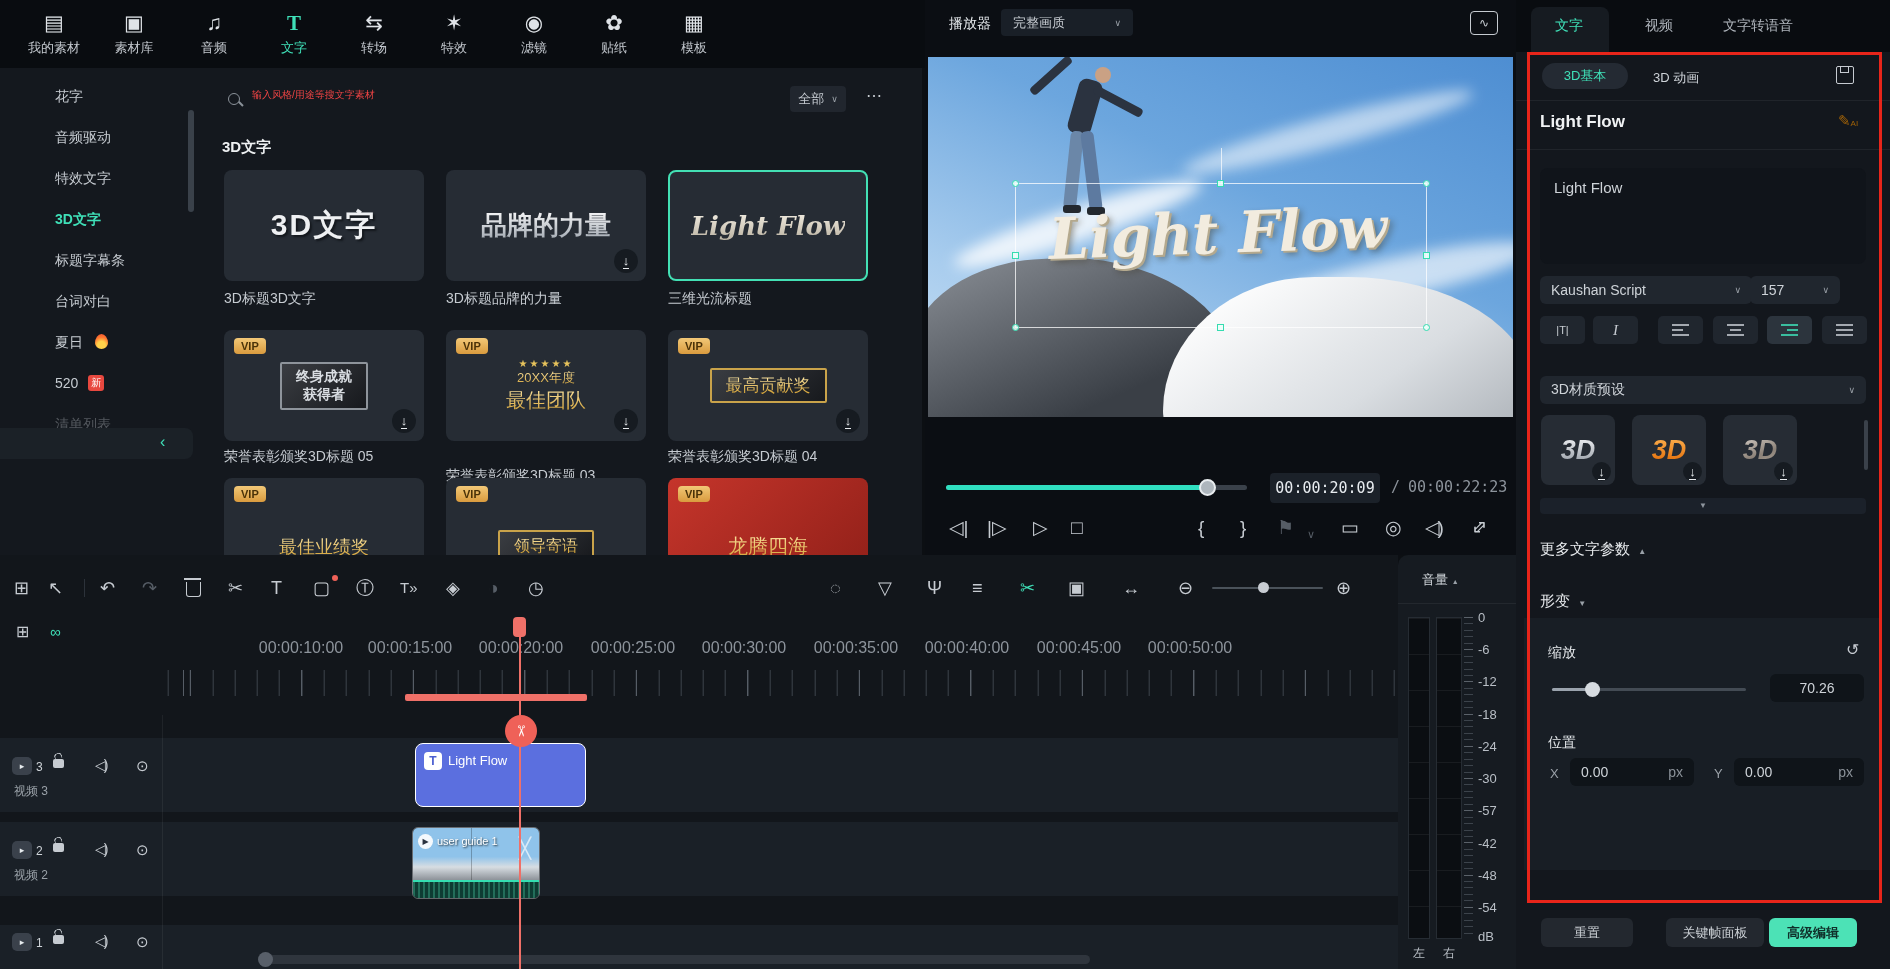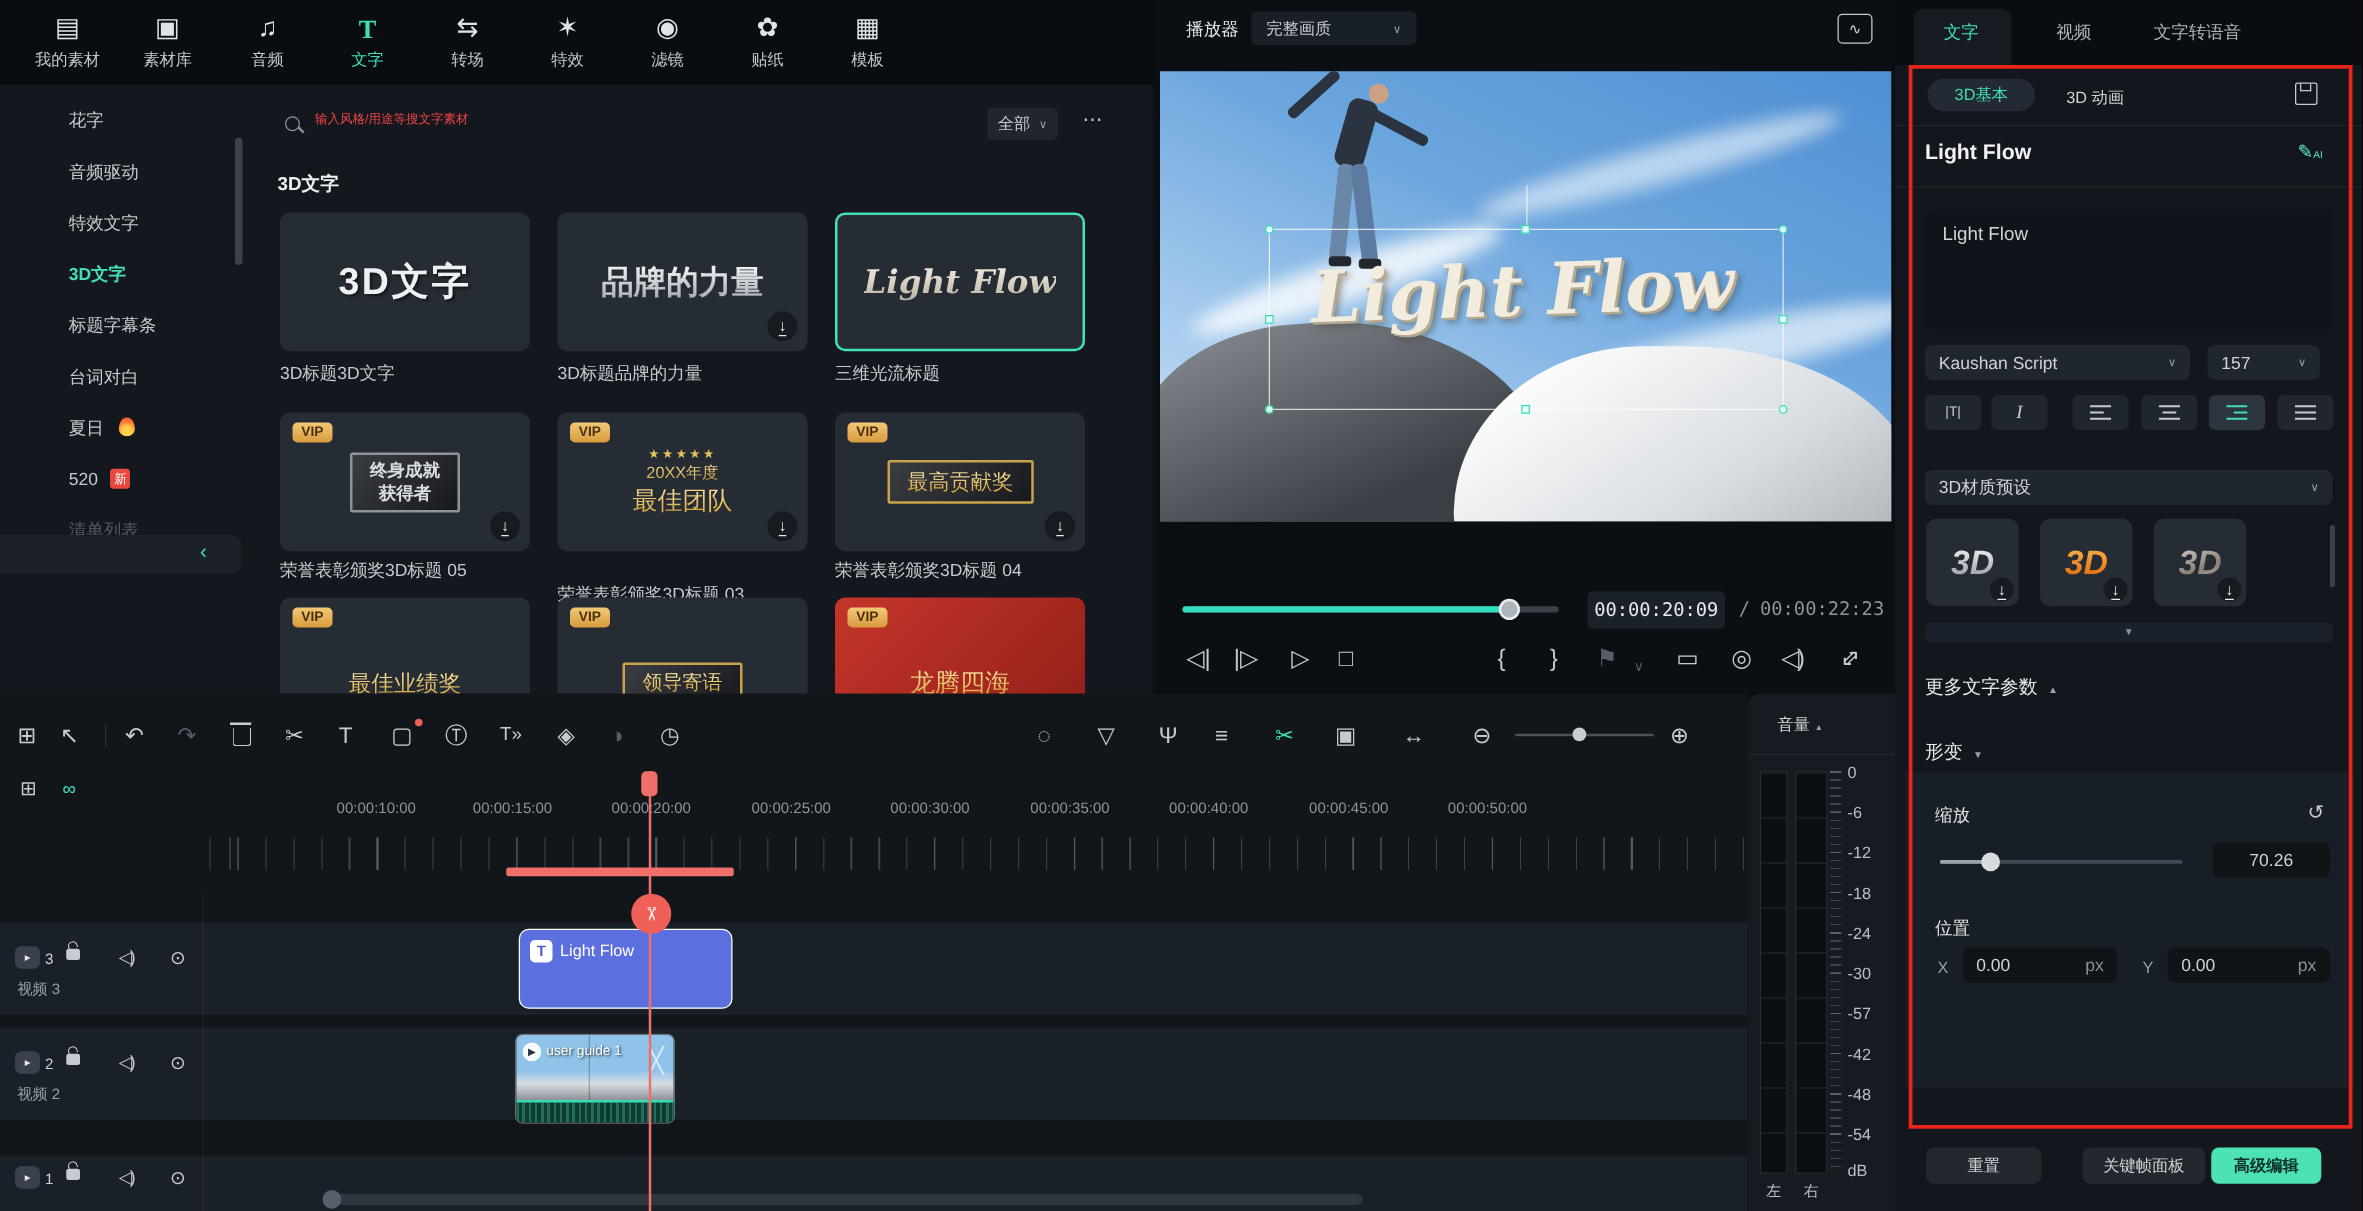--- a/index.html
+++ b/index.html
@@ -89,21 +89,21 @@
   .lane{position:absolute;left:0;width:1398px;background:#1a2027}
   .lockic{position:relative;display:inline-block;width:11px;height:9px;background:#c6cbd1;border-radius:2px;margin-top:7px}
   .lockic::before{content:"";position:absolute;left:1px;top:-6px;width:6px;height:5px;border:1.6px solid #c6cbd1;border-bottom:none;border-radius:4px 4px 0 0;transform:rotate(-18deg)}
   .clap{display:inline-flex;align-items:center;justify-content:center;width:20px;height:18px;background:#3a414b;border-radius:5px;color:#e8ecef;font-size:9px}
   .trkic{position:absolute;color:#c6cbd1;font-size:14px;cursor:pointer}
   .ruler-ticks{position:absolute;left:165px;top:115px;width:1233px;height:26px;
     background:
       repeating-linear-gradient(90deg,#565d66 0 1px,transparent 1px 111.5px),
       repeating-linear-gradient(90deg,#3c434b 0 1px,transparent 1px 22.3px);
     background-position:25px 0,2.7px 0}
-  .rlabel{position:absolute;top:84px;width:100px;text-align:center;font-size:12px;color:#8d949c}
+  .rlabel{position:absolute;top:84px;width:100px;text-align:center;font-size:16px;color:#8d949c}
   .playhead{position:absolute;left:519px;top:62px;width:2px;height:352px;background:#ef7068;z-index:30}
   .ph-top{position:absolute;left:513px;top:62px;width:13px;height:20px;background:#ef7068;border-radius:4px;z-index:31}
   .scissors-badge{position:absolute;left:505px;top:160px;width:32px;height:32px;border-radius:50%;background:#ef6158;color:#fff;display:flex;align-items:center;justify-content:center;font-size:15px;z-index:32}
   .txtclip{position:absolute;left:415px;top:188px;width:171px;height:64px;background:#5b6fdf;border:1.5px solid #fff;border-radius:8px;box-sizing:border-box;z-index:10;cursor:pointer}
   .tbadge{position:absolute;left:8px;top:8px;width:18px;height:18px;background:#fff;border-radius:4px;color:#4a5ed0;font-weight:bold;font-size:12px;display:flex;align-items:center;justify-content:center}
   .vidclip{position:absolute;left:412px;top:272px;width:126px;height:70px;border-radius:6px;overflow:hidden;border:1px solid rgba(255,255,255,.35);z-index:10;cursor:pointer}
   .vthumb{position:absolute;left:0;top:0;width:126px;height:52px;background:linear-gradient(180deg,#8fc3ea 0 55%,#d7dde2 75%,#8d9299 100%)}
   .vthumb::after{content:"";position:absolute;left:58px;top:0;width:1px;height:52px;background:rgba(0,0,0,.25)}
   .astrip{position:absolute;left:0;bottom:0;width:126px;height:18px;background:#0e3c33;border-top:2px solid #35dfb2;box-sizing:border-box;background-image:repeating-linear-gradient(90deg,rgba(82,226,180,.3) 0 2px,transparent 2px 5px)}
   .hscroll{position:absolute;left:264px;top:400px;width:826px;height:9px;background:#2f353d;border-radius:5px}
@@ -323,30 +323,30 @@
       <span class="rtab" style="left:207px">文字转语音</span>
     </div>
     <div class="annotation"></div>
 
     <div class="subpill">3D基本</div>
     <span class="abs" style="left:137px;top:69px;font-size:13px;color:#ced3d8;cursor:pointer">3D 动画</span>
     <span class="floppy abs" style="left:320px;top:66px;cursor:pointer"></span>
     <div class="hline" style="top:100px"></div>
 
     <span class="abs" style="left:24px;top:112px;font-size:17px;font-weight:bold;color:#f0f2f4">Light Flow</span>
-    <span class="abs" style="left:322px;top:112px;color:#5eead4;font-size:15px;cursor:pointer"><span>✎</span><span style="font-size:8px">AI</span></span>
+    <span class="abs" style="left:322px;top:112px;color:#a16207;font-size:15px;cursor:pointer"><span>✎</span><span style="font-size:8px">AI</span></span>
     <div class="hline" style="top:149px"></div>
 
     <div class="abs" style="left:24px;top:168px;width:326px;height:96px;background:#10141a;border-radius:8px;padding:11px 14px;box-sizing:border-box;font-size:15px;color:#ced3d8">Light Flow</div>
 
     <div class="sel abs" style="left:24px;top:276px;width:212px;height:28px">
         <span>Kaushan Script</span>
         <span class="caret">∨</span>
       </div>
-    <div class="sel abs" style="left:250px;top:276px;width:90px;height:28px">
+    <div class="sel abs" style="left:234px;top:276px;width:90px;height:28px">
         <span>157</span>
         <span class="caret">∨</span>
       </div>
 
     <div class="fmt" style="left:24px">
         <span style="font-size:11px">|T|</span>
       </div>
     <div class="fmt" style="left:77px">
         <span style="font-family:'Liberation Serif',serif;font-style:italic;font-size:15px">I</span>
       </div>

